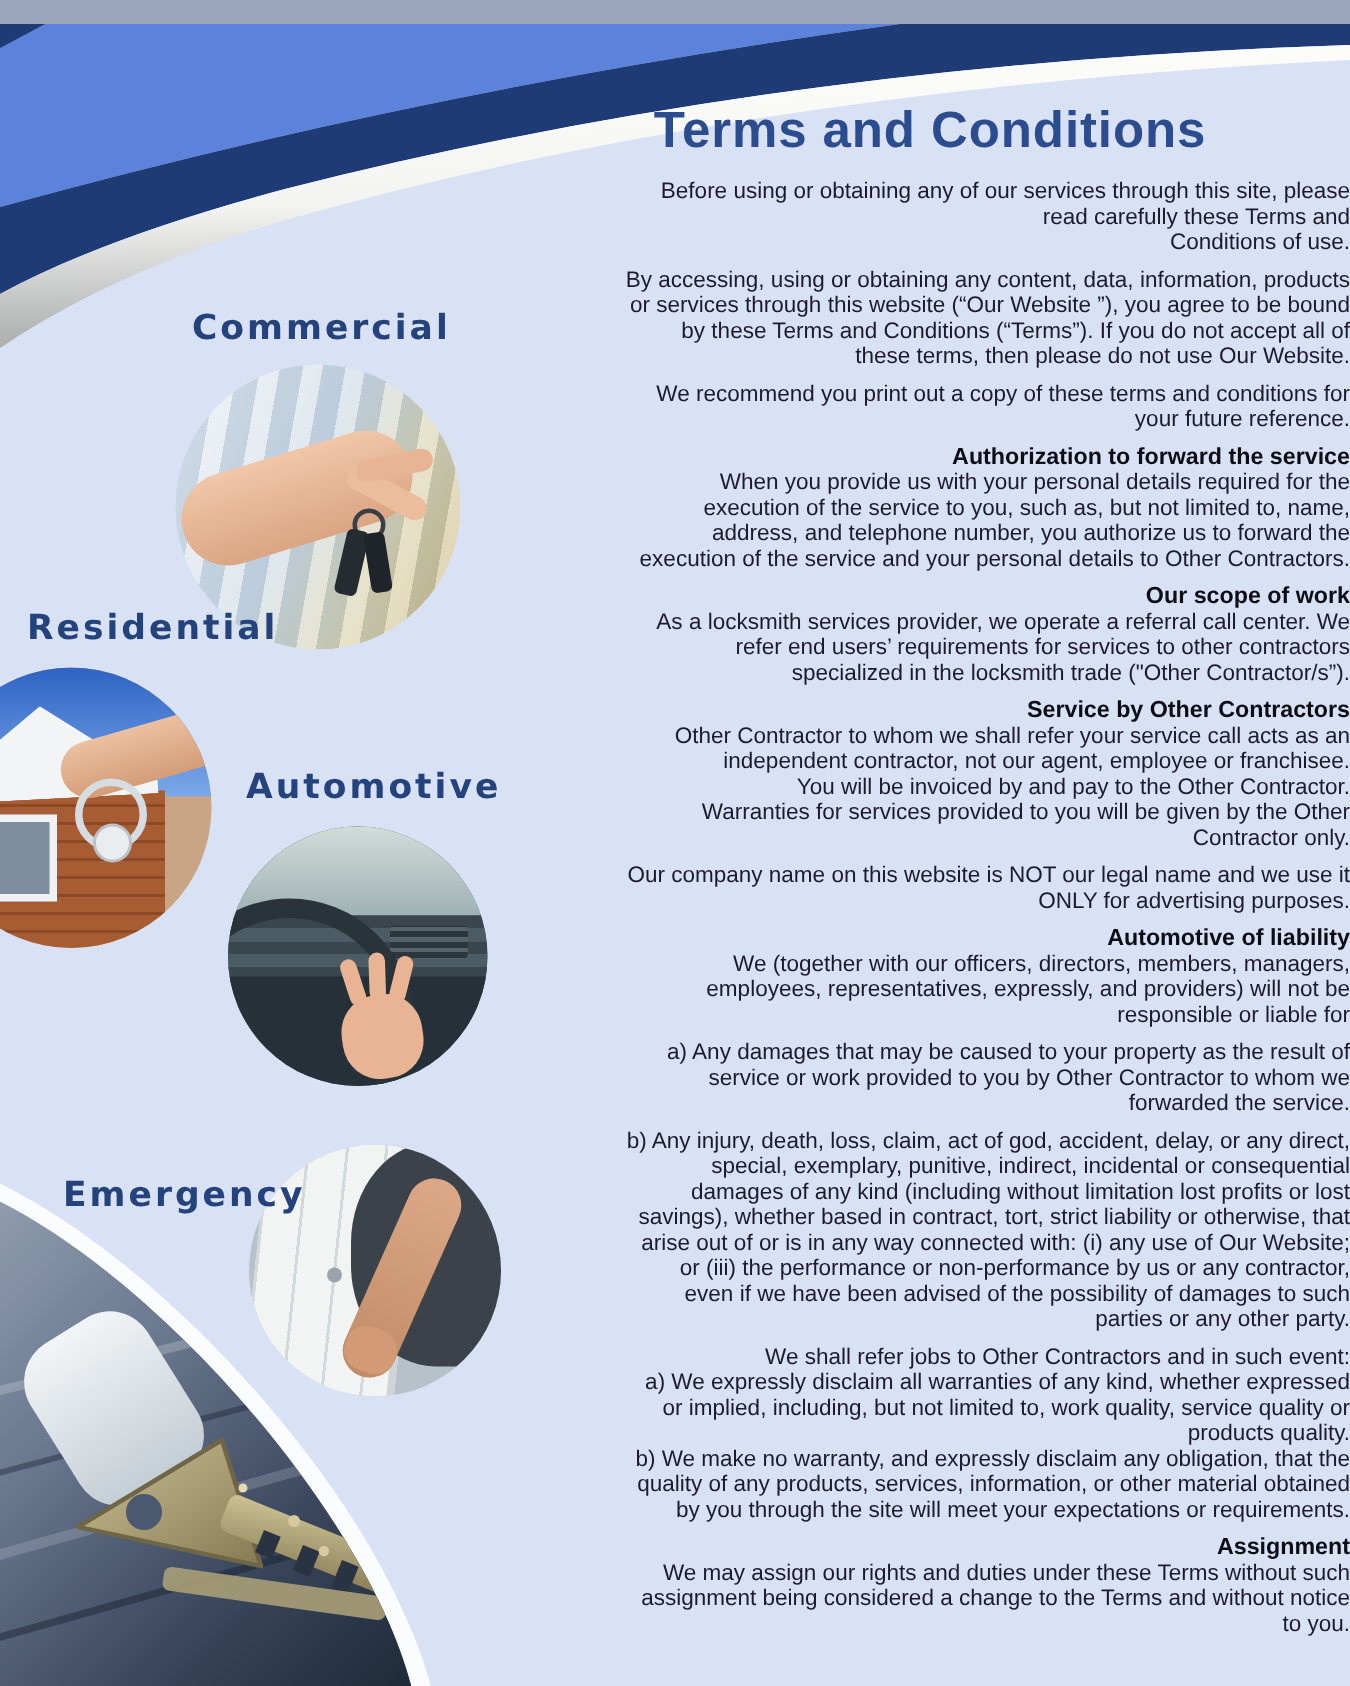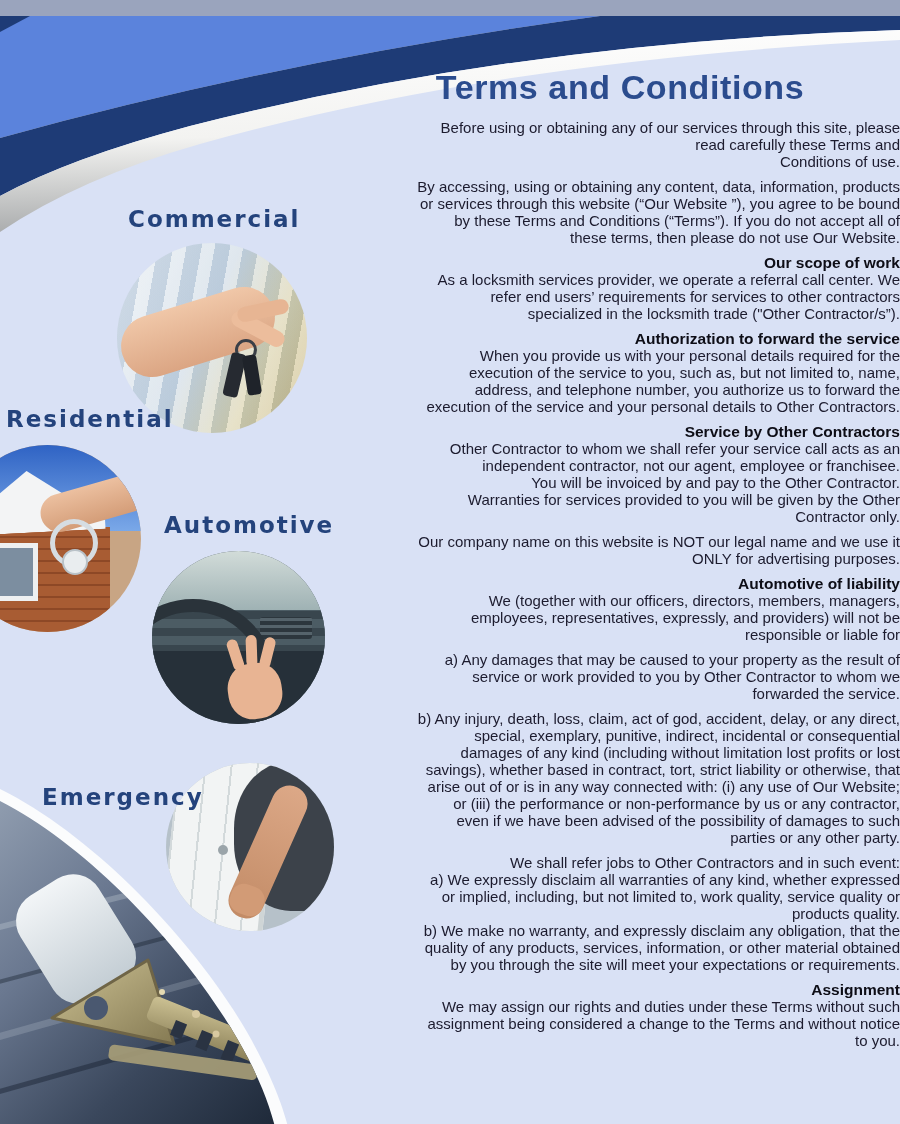--- a/index.html
+++ b/index.html
@@ -23,21 +23,21 @@
   }
   .terms h3{font-size:15.5px;font-weight:700;color:#0d0d16;margin:0;}
   .terms .block{margin:0 0 8px 0;}
   .terms .block p{margin:0;}
   
   .svc-label{
     position:absolute;z-index:4;font-family:"DejaVu Sans",sans-serif;
     font-weight:700;font-size:23px;letter-spacing:2px;color:#24437c;
   }
   .lbl-com{left:128px;top:190px;}
-  .lbl-res{left:6px;top:390px;}
+  .lbl-res{left:18px;top:390px;}
   .lbl-auto{left:164px;top:496px;}
   .lbl-eme{left:42px;top:768px;}
   
   .circle{position:absolute;border-radius:50%;overflow:hidden;z-index:3;}
   .circle *{position:absolute;}
   
   .c-com{left:117px;top:227px;width:190px;height:190px;
     background:
       repeating-linear-gradient(100deg,rgba(255,255,255,.38) 0 13px,rgba(120,150,185,.20) 13px 28px),
       linear-gradient(115deg,#e7edf3 0%,#ccd9e4 45%,#d8d0a8 72%,#c6b173 100%);}
@@ -175,31 +175,35 @@
 read carefully these Terms and
 Conditions of use.</p>
       </div>
       <div class="block">
         <p>By accessing, using or obtaining any content, data, information, products
 or services through this website (“Our Website ”), you agree to be bound
 by these Terms and Conditions (“Terms”). If you do not accept all of
 these terms, then please do not use Our Website.</p>
       </div>
       <div class="block">
-        <h3>Our scope of work</h3>
-        <p>As a locksmith services provider, we operate a referral call center. We
-refer end users’ requirements for services to other contractors
-specialized in the locksmith trade ("Other Contractor/s”).</p>
+        <p>We recommend you print out a copy of these terms and conditions for
+your future reference.</p>
       </div>
       <div class="block">
         <h3>Authorization to forward the service</h3>
         <p>When you provide us with your personal details required for the
 execution of the service to you, such as, but not limited to, name,
 address, and telephone number, you authorize us to forward the
 execution of the service and your personal details to Other Contractors.</p>
+      </div>
+      <div class="block">
+        <h3>Our scope of work</h3>
+        <p>As a locksmith services provider, we operate a referral call center. We
+refer end users’ requirements for services to other contractors
+specialized in the locksmith trade ("Other Contractor/s”).</p>
       </div>
       <div class="block">
         <h3>Service by Other Contractors</h3>
         <p>Other Contractor to whom we shall refer your service call acts as an
 independent contractor, not our agent, employee or franchisee.
 You will be invoiced by and pay to the Other Contractor.
 Warranties for services provided to you will be given by the Other
 Contractor only.</p>
       </div>
       <div class="block">

